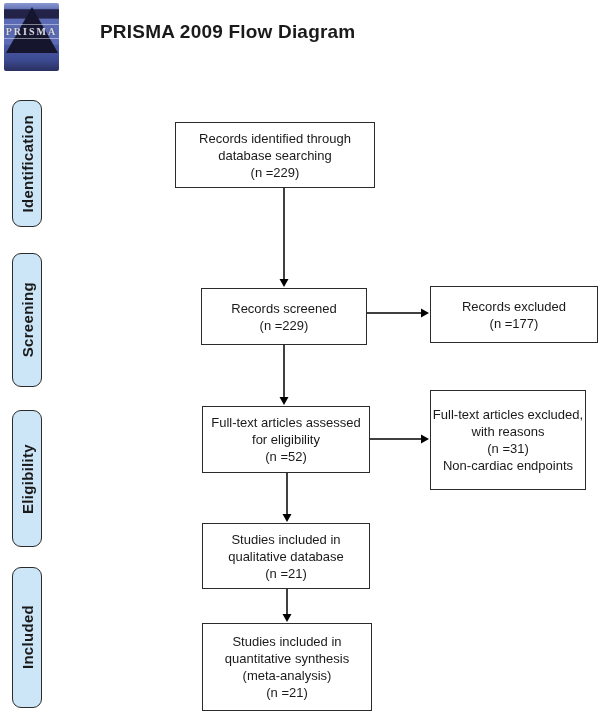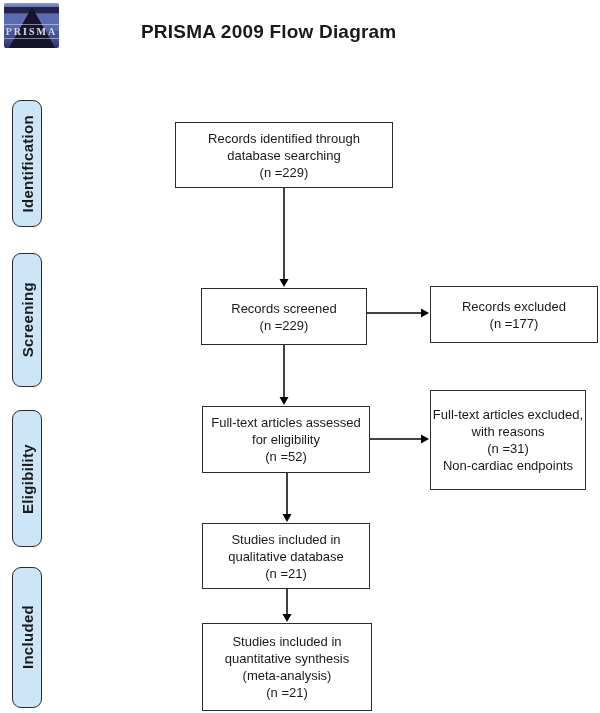--- a/index.html
+++ b/index.html
@@ -11,21 +11,21 @@
     width: 600px;
     height: 713px;
     background: #ffffff;
     overflow: hidden;
   }
 
   
   .logo {
     position: absolute;
     left: 4px; top: 3px;
-    width: 55px; height: 45px;
+    width: 55px; height: 68px;
     background: linear-gradient(180deg,
       #8a97cf 0%, #6a79bd 8%,
       #23234a 10%, #23234a 22%,
       #5c6cb4 24%, #5c6cb4 60%,
       #4a5aa4 62%, #3c4a90 84%,
       #2a2f60 100%);
     overflow: hidden;
     border-radius: 2px;
   }
   .logo-pyramid {
@@ -51,21 +51,20 @@
     border-bottom: 1px solid rgba(220,220,235,0.55);
     line-height: 13px;
   }
   .page-title {
     position: absolute;
     left: 100px; top: 21px;
     font-size: 19px;
     font-weight: bold;
     letter-spacing: 0.2px;
     white-space: nowrap;
-    margin-left: 41px;
   }
 
   
   .phase {
     position: absolute;
     left: 12px;
     width: 30px;
     background: #cce6f7;
     border: 1px solid #2b2b2b;
     border-radius: 9px;
@@ -93,21 +92,21 @@
     border: 1.5px solid #2b2b2b;
     display: flex;
     flex-direction: column;
     align-items: center;
     justify-content: center;
     text-align: center;
     font-size: 13px;
     line-height: 17px;
     z-index: 2;
   }
-  .box-records-identified { left: 175px; top: 122px; width: 218px; height: 66px; }
+  .box-records-identified { left: 175px; top: 122px; width: 200px; height: 66px; }
   .box-records-screened   { left: 201px; top: 288px; width: 166px; height: 57px; }
   .box-records-excluded   { left: 430px; top: 286px; width: 168px; height: 57px; }
   .box-fulltext-assessed  { left: 202px; top: 406px; width: 168px; height: 67px; align-items: center; }
   .box-fulltext-excluded  { left: 430px; top: 390px; width: 156px; height: 100px; }
   .box-qualitative        { left: 202px; top: 523px; width: 168px; height: 66px; }
   .box-quantitative       { left: 202px; top: 623px; width: 170px; height: 88px; }
 
   
   .arrow-layer {
     position: absolute;

